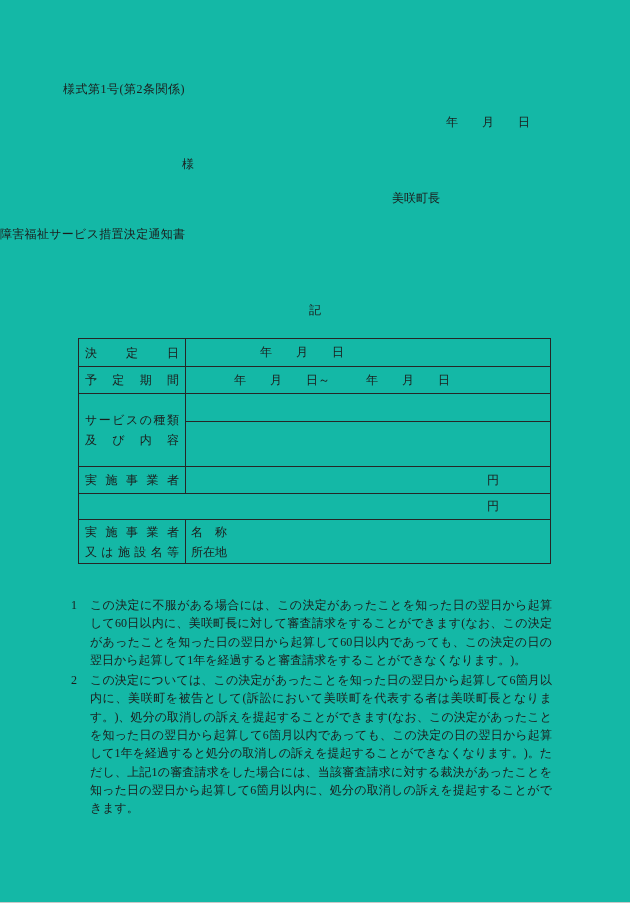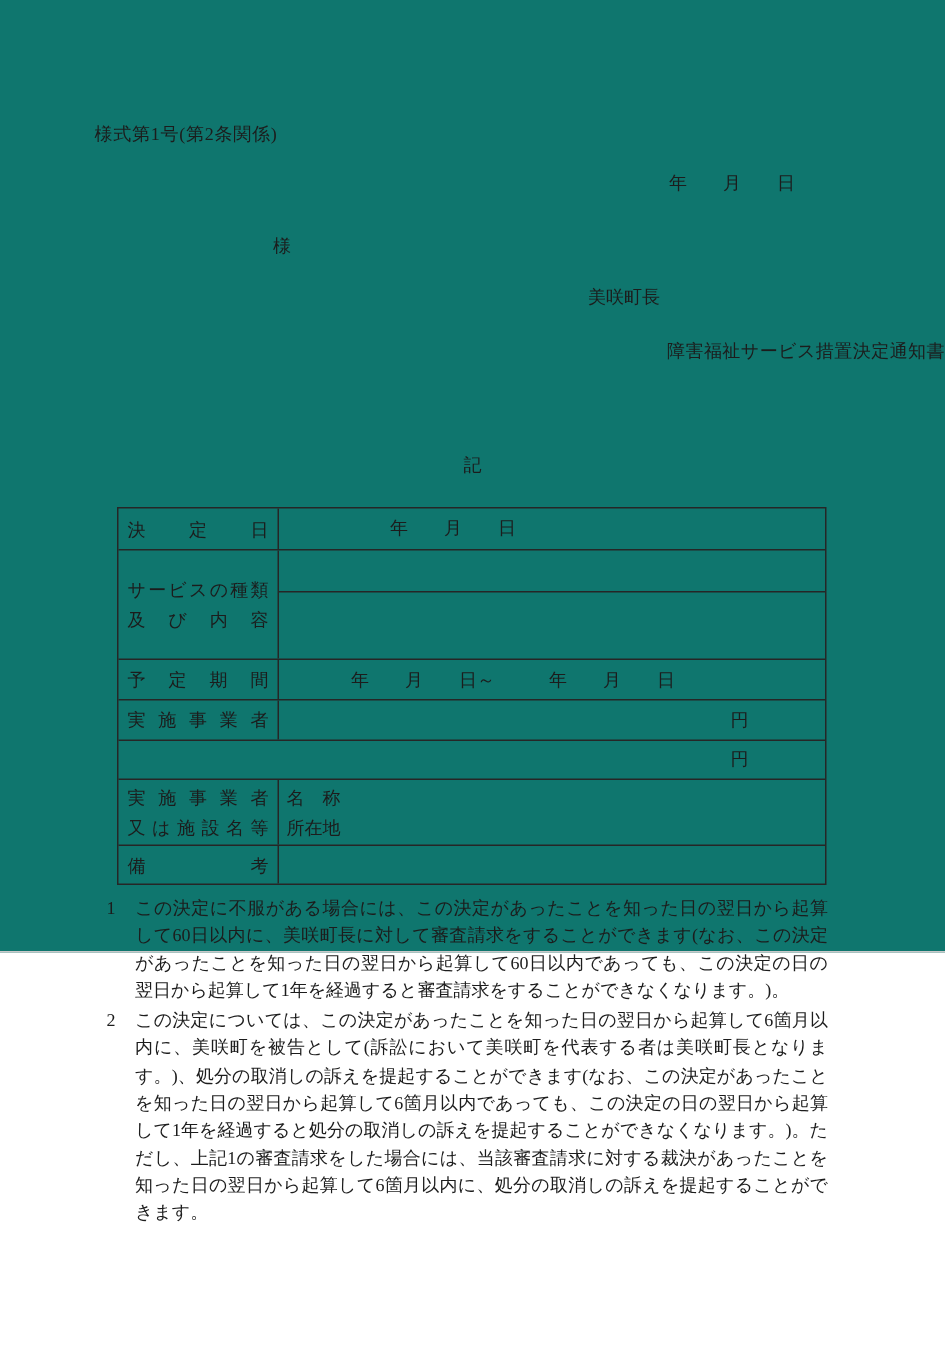--- a/index.html
+++ b/index.html
@@ -11,22 +11,22 @@
     width: 630px;
     height: 903px;
     overflow: hidden;
     font-family: "Liberation Serif", "DejaVu Serif", serif;
     color: #1c1c1c;
     font-size: 12px;
   }
   .sheet {
     position: relative;
     width: 630px;
-    height: 635px;
-    background: #0f766e;
+    height: 903px;
+    background: #14b8a6;
     border-bottom: 1px solid #c9c9c9;
     box-sizing: border-box;
   }
   .form-number {
     position: absolute;
     left: 63px;
     top: 81px;
     letter-spacing: 0.5px;
   }
   .date-line {
@@ -43,21 +43,21 @@
     position: absolute;
     left: 352px;
     top: 190px;
     margin-left: 40px;
   }
   .doc-title {
     position: absolute;
     left: 0;
     top: 226px;
     width: 630px;
-    text-align: right;
+    text-align: left;
     letter-spacing: 0.3px;
   }
   .intro {
     position: absolute;
     left: 63px;
     top: 261px;
     width: 490px;
     padding-left: 25px;
   }
   .record-marker {
@@ -174,66 +174,60 @@
 
   <div class="doc-table">
 
     <div class="t-row h27">
       <div class="t-label">
         <div class="lbl">決定日</div>
       </div>
       <div class="t-value v-date1">年　　月　　日</div>
     </div>
 
+    <div class="t-row h27">
+      <div class="t-label">
+        <div class="lbl">予定期間</div>
+      </div>
+      <div class="t-value v-date2">年　　月　　日～　　　年　　月　　日</div>
+    </div>
+
     <div class="t-row h73">
       <div class="t-label">
         <div class="lbl">サービスの種類</div>
         <div class="lbl">及び内容</div>
       </div>
       <div class="t-value v-svc">
         <div class="svc-top"></div>
         <div class="svc-bottom"></div>
       </div>
     </div>
 
     <div class="t-row h27">
       <div class="t-label">
-        <div class="lbl">予定期間</div>
-      </div>
-      <div class="t-value v-date2">年　　月　　日～　　　年　　月　　日</div>
-    </div>
-
-    <div class="t-row h27">
-      <div class="t-label">
         <div class="lbl">実施事業者</div>
       </div>
       <div class="t-value v-yen">円</div>
     </div>
 
     <div class="t-row h26">
       <div class="t-value v-yen">円</div>
     </div>
 
     <div class="t-row h44">
       <div class="t-label">
         <div class="lbl">実施事業者</div>
         <div class="lbl">又は施設名等</div>
       </div>
       <div class="t-value v-provider">
         <div>名　称</div>
         <div>所在地</div>
       </div>
     </div>
 
-    <div class="t-row h26">
-      <div class="t-label">
-        <div class="lbl">備考</div>
-      </div>
-      <div class="t-value"></div>
-    </div>
 
   </div>
 
   <div class="notes">
     <div class="note">
       <span class="note-num">1</span>
       <span class="note-text">この決定に不服がある場合には、この決定があったことを知った日の翌日から起算して60日以内に、美咲町長に対して審査請求をすることができます(なお、この決定があったことを知った日の翌日から起算して60日以内であっても、この決定の日の翌日から起算して1年を経過すると審査請求をすることができなくなります。)。</span>
     </div>
     <div class="note">
       <span class="note-num">2</span>

